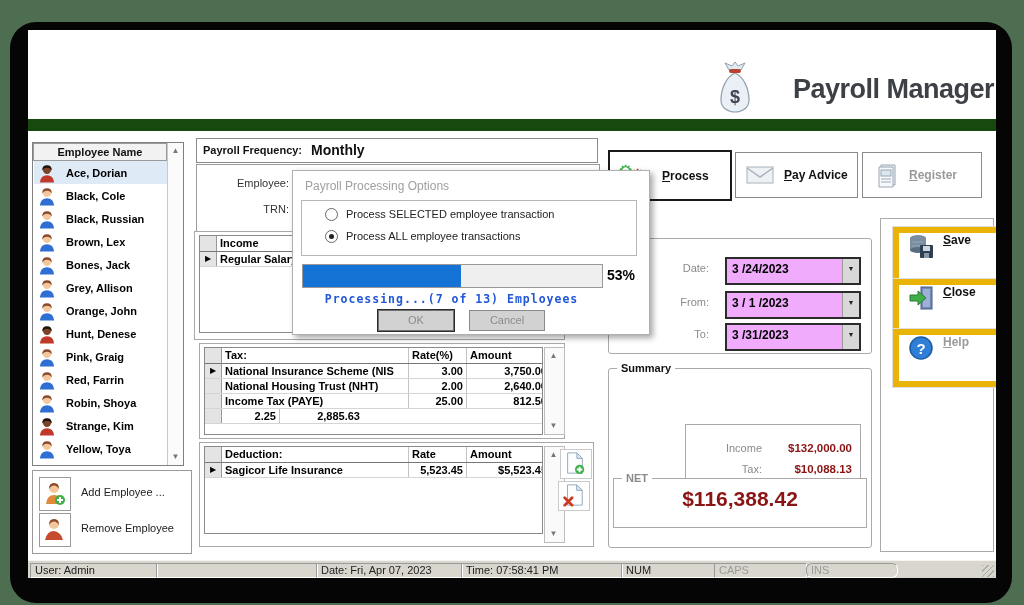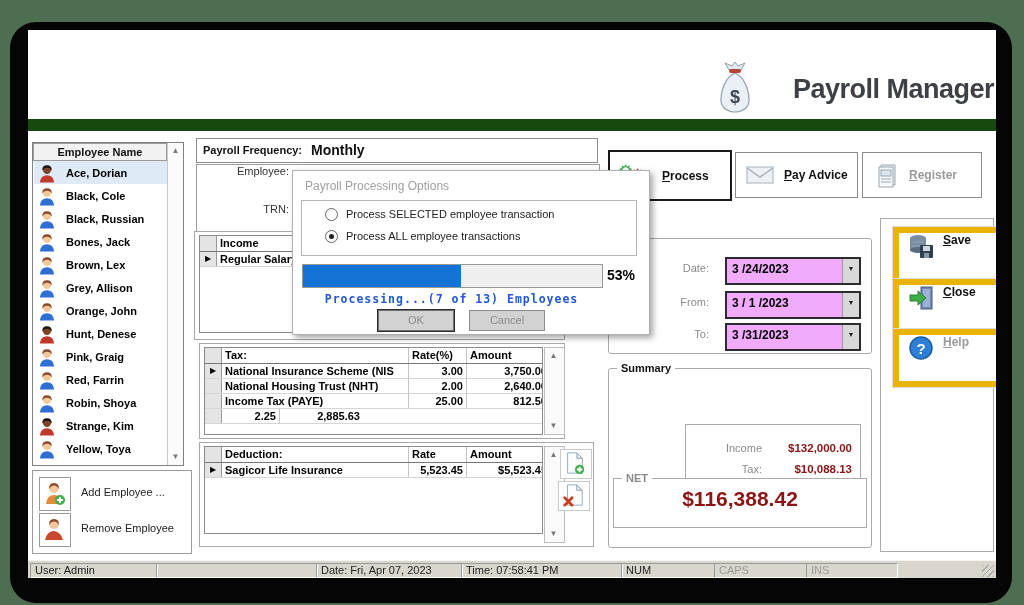--- a/index.html
+++ b/index.html
@@ -182,32 +182,32 @@
           </div>
 
           <div class="emp-row">
             <span class="avatar avatar--blue">
               <svg viewBox="0 0 20 22">
                 <path class="shirt" d="M2 22 Q3 14 10 14 Q17 14 18 22 Z"></path>
                 <circle class="head" cx="10" cy="8" r="4.6"></circle>
                 <path class="hair" d="M4.6 9 Q4.6 3 10 3 Q15.4 3 15.4 9 Q13.8 5.6 10 5.6 Q6.2 5.6 4.6 9 Z"></path>
               </svg>
             </span>
+            <span class="emp-name">Brown, Lex</span>
+          </div>
+
+          <div class="emp-row">
+            <span class="avatar avatar--blue">
+              <svg viewBox="0 0 20 22">
+                <path class="shirt" d="M2 22 Q3 14 10 14 Q17 14 18 22 Z"></path>
+                <circle class="head" cx="10" cy="8" r="4.6"></circle>
+                <path class="hair" d="M4.6 9 Q4.6 3 10 3 Q15.4 3 15.4 9 Q13.8 5.6 10 5.6 Q6.2 5.6 4.6 9 Z"></path>
+              </svg>
+            </span>
             <span class="emp-name">Bones, Jack</span>
-          </div>
-
-          <div class="emp-row">
-            <span class="avatar avatar--blue">
-              <svg viewBox="0 0 20 22">
-                <path class="shirt" d="M2 22 Q3 14 10 14 Q17 14 18 22 Z"></path>
-                <circle class="head" cx="10" cy="8" r="4.6"></circle>
-                <path class="hair" d="M4.6 9 Q4.6 3 10 3 Q15.4 3 15.4 9 Q13.8 5.6 10 5.6 Q6.2 5.6 4.6 9 Z"></path>
-              </svg>
-            </span>
-            <span class="emp-name">Brown, Lex</span>
           </div>
 
           <div class="emp-row">
             <span class="avatar avatar--blue">
               <svg viewBox="0 0 20 22">
                 <path class="shirt" d="M2 22 Q3 14 10 14 Q17 14 18 22 Z"></path>
                 <circle class="head" cx="10" cy="8" r="4.6"></circle>
                 <path class="hair" d="M4.6 9 Q4.6 3 10 3 Q15.4 3 15.4 9 Q13.8 5.6 10 5.6 Q6.2 5.6 4.6 9 Z"></path>
               </svg>
             </span>
@@ -314,21 +314,21 @@
       </div>
       <div class="act-label" style="top:51px;">Remove  Employee</div>
     </div>
 
     <div class="freq-box">
       <span class="freq-label">Payroll Frequency:</span>
       <span class="freq-value">Monthly</span>
     </div>
 
     <div class="emp-trn-box">
-      <span class="etb-label" style="top:0;">Employee:</span>
+      <span class="etb-label" style="top:12px;">Employee:</span>
       <span class="etb-label" style="top:38px;">TRN:</span>
     </div>
 
     <div class="group-box income-box">
       <div class="grid inc-grid">
         <div class="trow thead">
           <span class="c-sel"></span>
           <span class="c-name">Income</span>
         </div>
 
@@ -515,21 +515,21 @@
       </div>
     </div>
 
     <div class="statusbar">
       <span class="sb-panel" style="left:2px;width:122px;">User: Admin</span>
       <span class="sb-panel" style="left:128px;width:156px;"></span>
       <span class="sb-panel" style="left:288px;width:141px;">Date: Fri, Apr 07, 2023</span>
       <span class="sb-panel" style="left:433px;width:156px;">Time: 07:58:41 PM</span>
       <span class="sb-panel" style="left:593px;width:88px;">NUM</span>
       <span class="sb-panel sb-dim" style="left:686px;width:87px;">CAPS</span>
-      <span class="sb-panel sb-dim" style="left:778px;width:86px;">INS</span>
+      <span class="sb-panel sb-dim" style="left:778px;width:86px;border-radius:6px;">INS</span>
       <span class="sb-grip"></span>
     </div>
 
     <div class="dialog">
       <div class="dlg-title">Payroll Processing Options</div>
       <div class="dlg-group">
         <div class="radio-row" style="top:6px;">
           <span class="radio"></span>
           <span class="radio-label">Process SELECTED employee transaction</span>
         </div>

